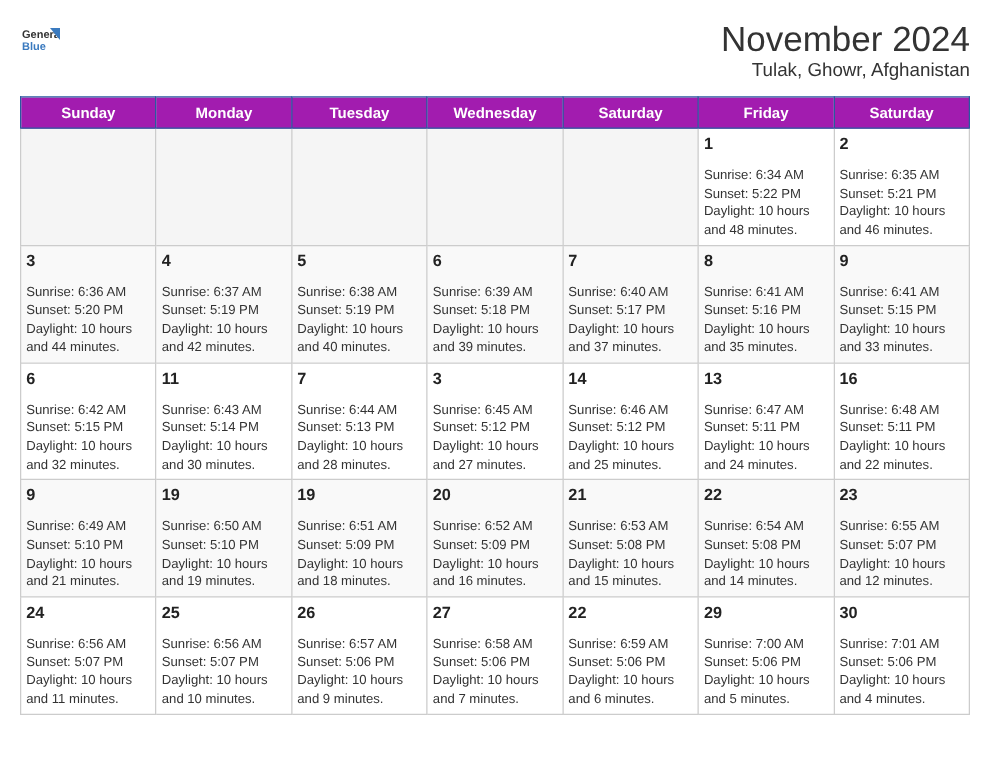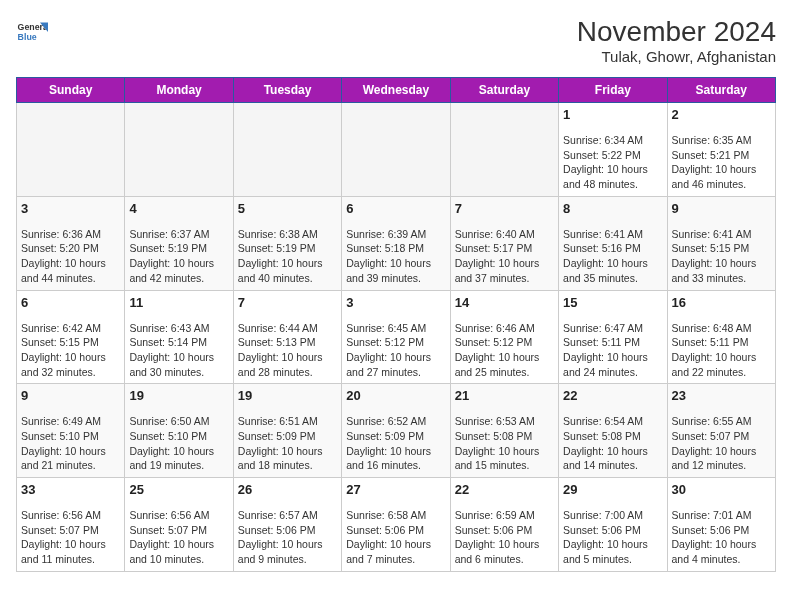--- a/index.html
+++ b/index.html
@@ -169,21 +169,21 @@
         </td>
         <td>
           <span class="day-number">3</span>
           <div class="day-info">Sunrise: 6:45 AM<br>Sunset: 5:12 PM<br>Daylight: 10 hours and 27 minutes.</div>
         </td>
         <td>
           <span class="day-number">14</span>
           <div class="day-info">Sunrise: 6:46 AM<br>Sunset: 5:12 PM<br>Daylight: 10 hours and 25 minutes.</div>
         </td>
         <td>
-          <span class="day-number">15</span>
+          <span class="day-number">13</span>
           <div class="day-info">Sunrise: 6:47 AM<br>Sunset: 5:11 PM<br>Daylight: 10 hours and 24 minutes.</div>
         </td>
         <td>
           <span class="day-number">16</span>
           <div class="day-info">Sunrise: 6:48 AM<br>Sunset: 5:11 PM<br>Daylight: 10 hours and 22 minutes.</div>
         </td>
       </tr>
       <tr>
         <td>
           <span class="day-number">9</span>
@@ -209,21 +209,21 @@
           <span class="day-number">22</span>
           <div class="day-info">Sunrise: 6:54 AM<br>Sunset: 5:08 PM<br>Daylight: 10 hours and 14 minutes.</div>
         </td>
         <td>
           <span class="day-number">23</span>
           <div class="day-info">Sunrise: 6:55 AM<br>Sunset: 5:07 PM<br>Daylight: 10 hours and 12 minutes.</div>
         </td>
       </tr>
       <tr>
         <td>
-          <span class="day-number">33</span>
+          <span class="day-number">24</span>
           <div class="day-info">Sunrise: 6:56 AM<br>Sunset: 5:07 PM<br>Daylight: 10 hours and 11 minutes.</div>
         </td>
         <td>
           <span class="day-number">25</span>
           <div class="day-info">Sunrise: 6:56 AM<br>Sunset: 5:07 PM<br>Daylight: 10 hours and 10 minutes.</div>
         </td>
         <td>
           <span class="day-number">26</span>
           <div class="day-info">Sunrise: 6:57 AM<br>Sunset: 5:06 PM<br>Daylight: 10 hours and 9 minutes.</div>
         </td>

